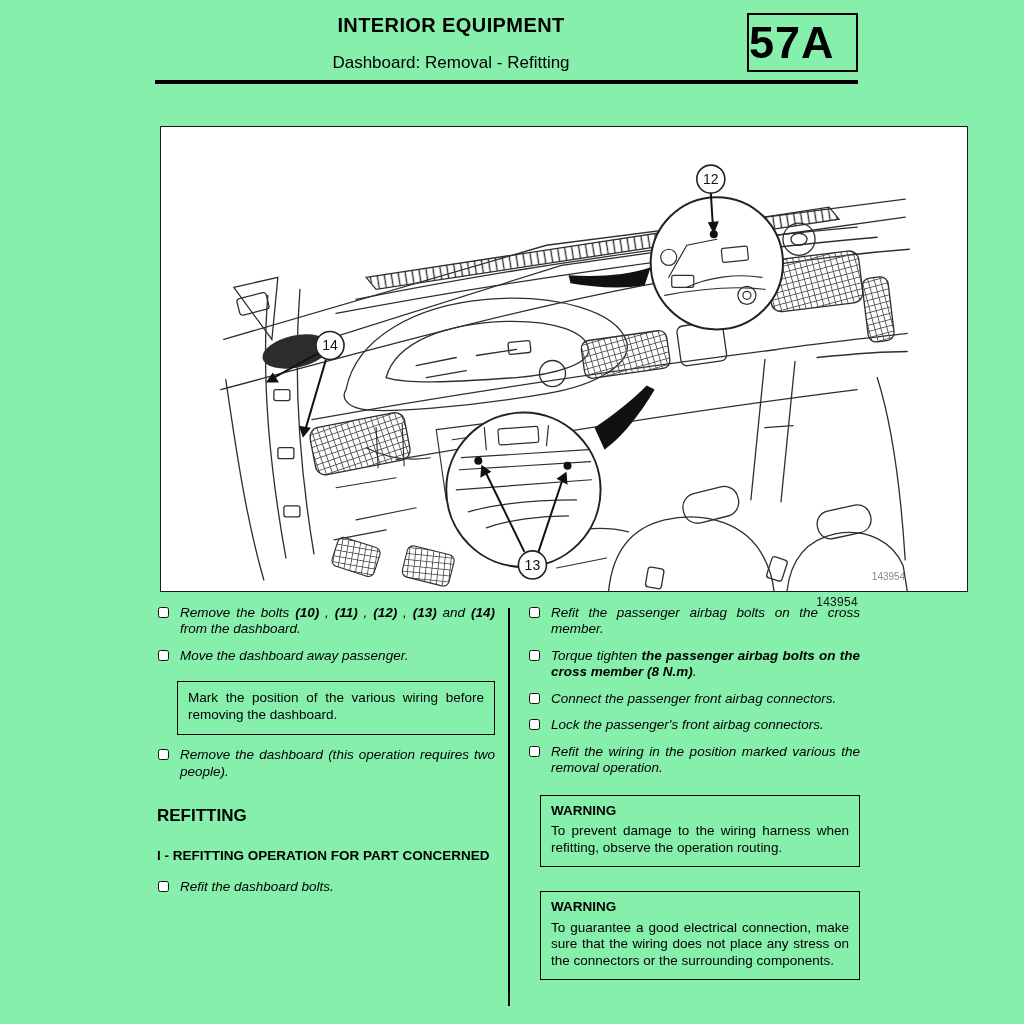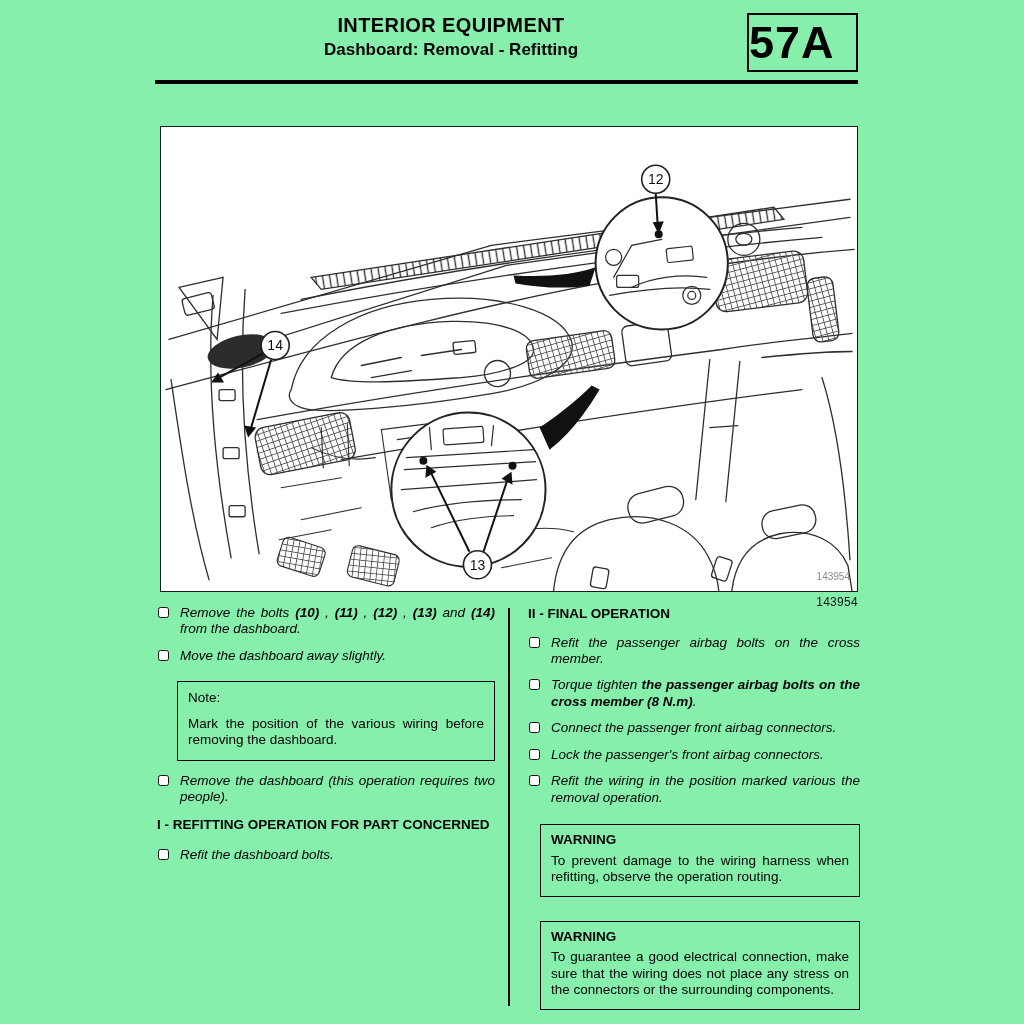--- a/index.html
+++ b/index.html
@@ -3,31 +3,31 @@
 <meta charset="utf-8">
 <style>
   html,body{margin:0;padding:0;background:#fff;}
   .page{
     position:relative;width:1024px;height:1024px;background:#86efac;
     font-family:"Liberation Sans", sans-serif;color:#000;overflow:hidden;
   }
   
   .header-titles{position:absolute;left:155px;top:14px;width:592px;text-align:center;}
   .header-title{font-size:20px;font-weight:bold;letter-spacing:.4px;}
-  .header-subtitle{font-size:17px;font-weight:bold;margin-top:3px;}
+  .header-subtitle{font-size:17px;font-weight:normal;margin-top:16px;}
   .section-box{
     position:absolute;left:747px;top:13px;width:111px;height:59px;
     border:2.5px solid #000;box-sizing:border-box;
     display:flex;align-items:center;justify-content:flex-start;
     font-size:45px;font-weight:bold;letter-spacing:1px;
   }
   .header-rule{position:absolute;left:155px;top:80px;width:703px;height:4px;background:#000;}
   
   .figure-frame{
-    position:absolute;left:160px;top:126px;width:698px;height:466px;
+    position:absolute;left:160px;top:126px;width:808px;height:466px;
     border:1.5px solid #1a1a1a;box-sizing:border-box;background:#fff;
   }
   .figure-frame svg{display:block;width:100%;height:100%;}
   .figure-number{
     position:absolute;left:698px;top:595px;width:160px;text-align:right;
     font-size:12px;color:#111;letter-spacing:.3px;
   }
   
   .col-divider{position:absolute;left:508px;top:608px;width:2px;height:398px;background:#000;}
   .text-col{position:absolute;top:605px;font-size:13.5px;line-height:1.22;text-align:justify;}
@@ -196,37 +196,36 @@
       <text x="688" y="452" font-size="10" text-anchor="end" fill="#8a8a8a">143954</text>
     </svg>
   </div>
   <div class="figure-number">143954</div>
 
   <div class="col-divider"></div>
 
   <div class="text-col left-col">
     <ul class="checklist">
       <li class="check-item">Remove the bolts <b>(10)</b> , <b>(11)</b> , <b>(12)</b> , <b>(13)</b> and <b>(14)</b> from the dashboard.</li>
-      <li class="check-item">Move the dashboard away slightly.</li>
+      <li class="check-item">Move the dashboard away passenger.</li>
     </ul>
     <div class="note-box">
-      <div class="note-title">Note:</div>
       <div>Mark the position of the various wiring before removing the dashboard.</div>
     </div>
     <ul class="checklist">
       <li class="check-item">Remove the dashboard (this operation requires two people).</li>
     </ul>
+    <div class="heading-1">REFITTING</div>
     <div class="heading-2">I - REFITTING OPERATION FOR PART CONCERNED</div>
     <ul class="checklist">
       <li class="check-item">Refit the dashboard bolts.</li>
     </ul>
   </div>
 
   <div class="text-col right-col">
-    <div class="heading-2">II - FINAL OPERATION</div>
     <ul class="checklist">
       <li class="check-item">Refit the passenger airbag bolts on the cross member.</li>
       <li class="check-item">Torque tighten <b>the passenger airbag bolts on the cross member (8 N.m)</b>.</li>
       <li class="check-item">Connect the passenger front airbag connectors.</li>
       <li class="check-item">Lock the passenger's front airbag connectors.</li>
       <li class="check-item">Refit the wiring in the position marked various the removal operation.</li>
     </ul>
     <div class="warning-box">
       <div class="warning-title">WARNING</div>
       <div>To prevent damage to the wiring harness when refitting, observe the operation routing.</div>

